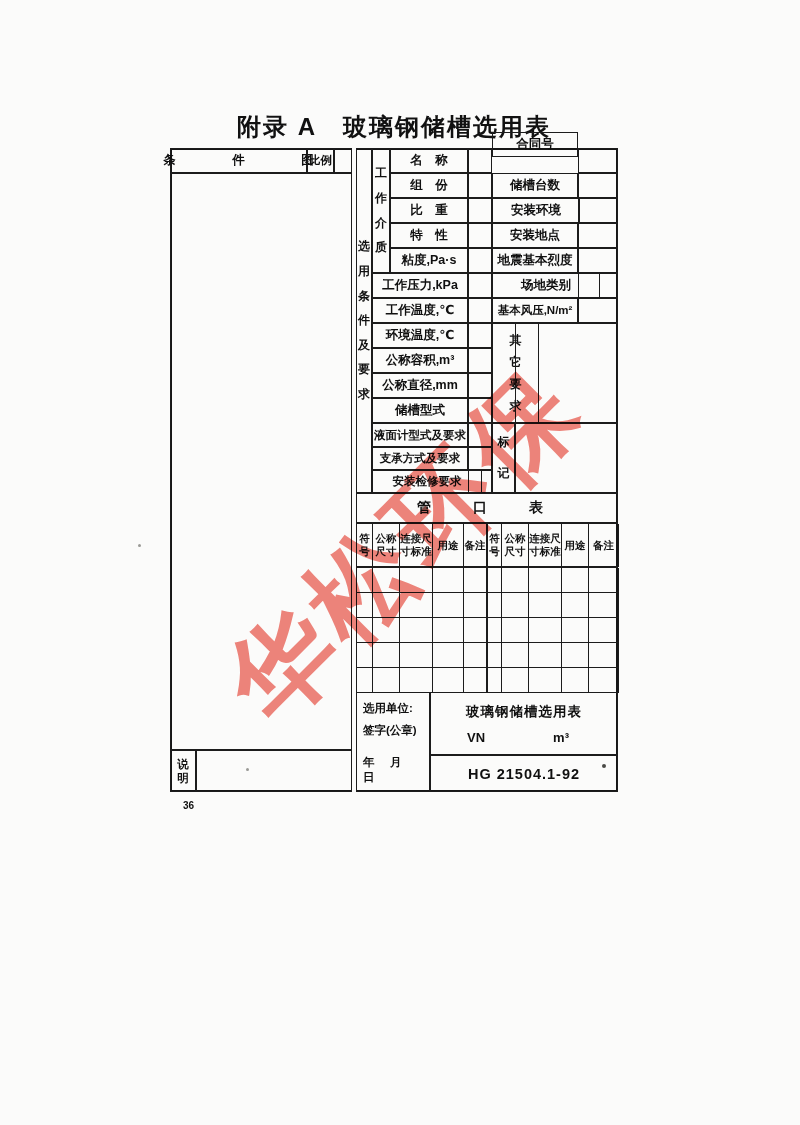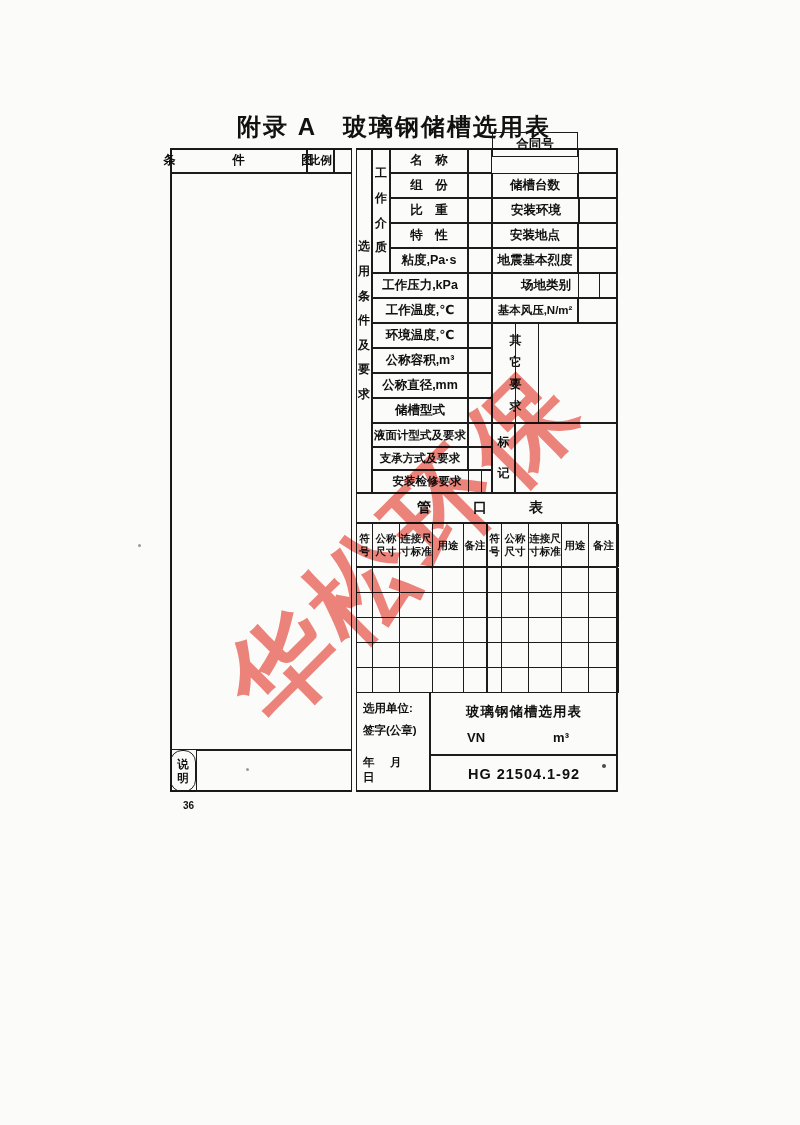--- a/index.html
+++ b/index.html
@@ -54,21 +54,21 @@
 <div class="title">
   <span>附录 A</span><span class="gap"></span><span>玻璃钢储槽选用表</span>
 </div>
 
 <div class="frame"></div>
 
 <div class="c hdr-cond" style="left:170px;top:148px;width:137px;height:25px;">条　件　图</div>
 <div class="c smalllbl" style="left:307px;top:148px;width:27px;height:25px;">比例</div>
 <div class="c" style="left:334px;top:148px;width:18px;height:25px;"></div>
 <div class="c" style="left:170px;top:173px;width:182px;height:577px;"></div>
-<div class="c v smalllbl" style="left:170px;top:750px;width:26px;height:42px;line-height:1.25;border-radius:12px;">
+<div class="c v smalllbl" style="left:170px;top:750px;width:26px;height:42px;line-height:1.25;">
     <span>说明</span>
   </div>
 <div class="c" style="left:196px;top:750px;width:156px;height:42px;"></div>
 
 <div class="gapcol"></div>
 
 <div class="c v" style="left:356px;top:148px;width:16px;height:345px;font-size:12px;line-height:2.05;">
     <span>选用条件及要求</span>
   </div>
 <div class="c v" style="left:372px;top:148px;width:18px;height:125px;font-size:12px;line-height:2.05;">

